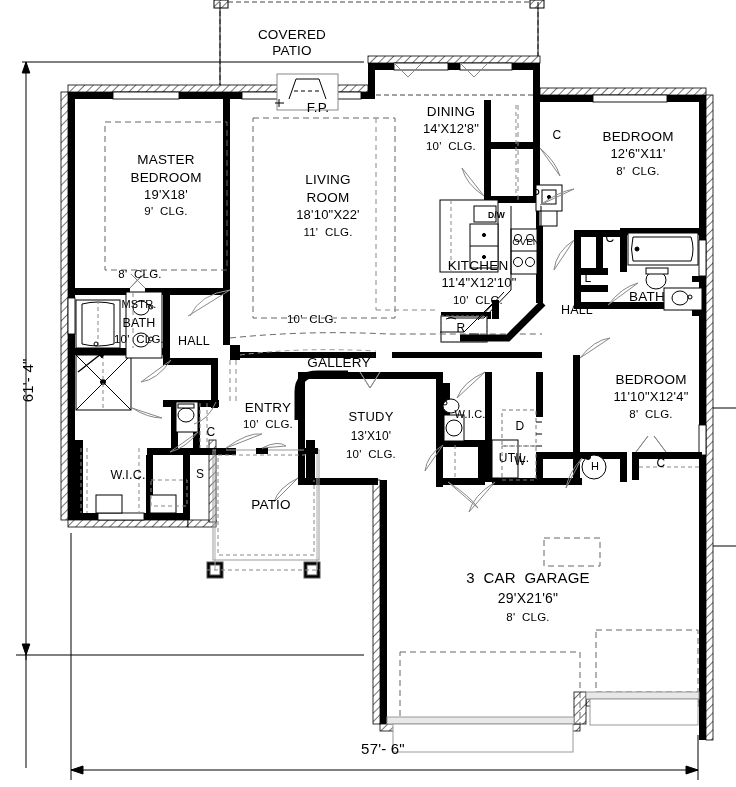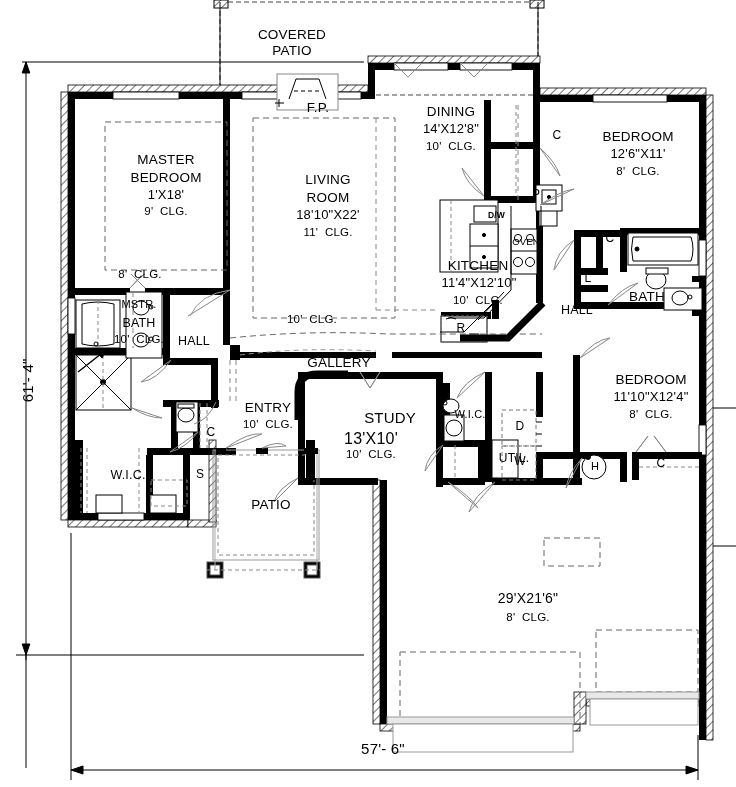--- a/index.html
+++ b/index.html
@@ -450,21 +450,21 @@
     </g>
   </svg>
 
   <div class="lbl rm-name" style="left:224px;top:27px;width:120px;">COVERED</div>
   <div class="lbl rm-name" style="left:224px;top:43px;width:120px;">PATIO</div>
 
   <div class="lbl rm-name" style="left:270px;top:100px;width:80px;">F.P.</div>
 
   <div class="lbl rm-name" style="left:96px;top:152px;width:124px;">MASTER</div>
   <div class="lbl rm-name" style="left:96px;top:170px;width:124px;">BEDROOM</div>
-  <div class="lbl rm-dim" style="left:96px;top:188px;width:124px;">1'X18'</div>
+  <div class="lbl rm-dim" style="left:96px;top:188px;width:124px;">19'X18'</div>
   <div class="lbl rm-clg" style="left:96px;top:205px;width:124px;">9'  CLG.</div>
   <div class="lbl rm-clg" style="left:82px;top:268px;width:100px;">8'  CLG.</div>
 
   <div class="lbl rm-name" style="left:256px;top:172px;width:128px;">LIVING</div>
   <div class="lbl rm-name" style="left:256px;top:190px;width:128px;">ROOM</div>
   <div class="lbl rm-dim" style="left:252px;top:208px;width:136px;">18'10"X22'</div>
   <div class="lbl rm-clg" style="left:256px;top:226px;width:128px;">11'  CLG.</div>
   <div class="lbl rm-clg" style="left:244px;top:313px;width:120px;">10'  CLG.</div>
 
   <div class="lbl rm-name" style="left:390px;top:104px;width:106px;">DINING</div>
@@ -495,36 +495,37 @@
   <div class="lbl rm-name" style="left:580px;top:372px;width:126px;">BEDROOM</div>
   <div class="lbl rm-dim" style="left:576px;top:390px;width:134px;">11'10"X12'4"</div>
   <div class="lbl rm-clg" style="left:580px;top:408px;width:126px;">8'  CLG.</div>
   <div class="lbl ltr" style="left:643px;top:457px;width:20px;">C</div>
   <div class="lbl ltr" style="left:578px;top:460px;width:18px;font-size:11px;">H</div>
 
   <div class="lbl sm" style="left:481px;top:452px;width:50px;font-size:12px;text-align:center;">UTIL.</div>
   <div class="lbl tiny" style="left:502px;top:420px;width:20px;font-size:12px;font-weight:normal;">D</div>
   <div class="lbl tiny" style="left:502px;top:455px;width:20px;font-size:12px;font-weight:normal;">W</div>
 
-  <div class="lbl rm-name" style="left:318px;top:410px;width:90px;font-size:15px;text-align:right;">STUDY</div>
-  <div class="lbl rm-dim" style="left:318px;top:430px;width:90px;font-size:16px;">13'X10'</div>
+  <div class="lbl rm-name" style="left:318px;top:410px;width:90px;font-size:13px;">STUDY</div>
+  <div class="lbl rm-dim" style="left:318px;top:430px;width:90px;font-size:12px;">13'X10'</div>
   <div class="lbl rm-clg" style="left:318px;top:448px;width:90px;">10'  CLG.</div>
   <div class="lbl sm" style="left:434px;top:408px;width:56px;font-size:11px;">W.I.C.</div>
 
   <div class="lbl rm-name" style="left:218px;top:400px;width:84px;">ENTRY</div>
   <div class="lbl rm-clg" style="left:218px;top:418px;width:84px;">10'  CLG.</div>
   <div class="lbl ltr" style="left:194px;top:426px;width:18px;">C</div>
   <div class="lbl ltr" style="left:183px;top:468px;width:18px;">S</div>
   <div class="lbl rm-name" style="left:218px;top:497px;width:90px;">PATIO</div>
 
   <div class="lbl sm" style="left:85px;top:468px;width:70px;font-size:12.5px;">W.I.C.</div>
 
   <div class="lbl rm-name" style="left:95px;top:298px;width:72px;font-size:11px;">MSTR.</div>
   <div class="lbl rm-name" style="left:95px;top:316px;width:72px;font-size:12.5px;">BATH</div>
   <div class="lbl rm-clg" style="left:89px;top:333px;width:84px;">10'  CLG.</div>
 
+  <div class="lbl rm-name" style="left:430px;top:570px;width:180px;font-size:15px;">3  CAR  GARAGE</div>
   <div class="lbl rm-dim" style="left:430px;top:591px;width:180px;font-size:14px;">29'X21'6"</div>
   <div class="lbl rm-clg" style="left:430px;top:611px;width:180px;">8'  CLG.</div>
 
   <div class="lbl dimtxt" style="left:310px;top:741px;width:130px;">57'- 6"</div>
   <div class="lbl dimtxt vert" style="left:-30px;top:372px;width:100px;">61'- 4"</div>
 
 </div>
 
 </body></html>

